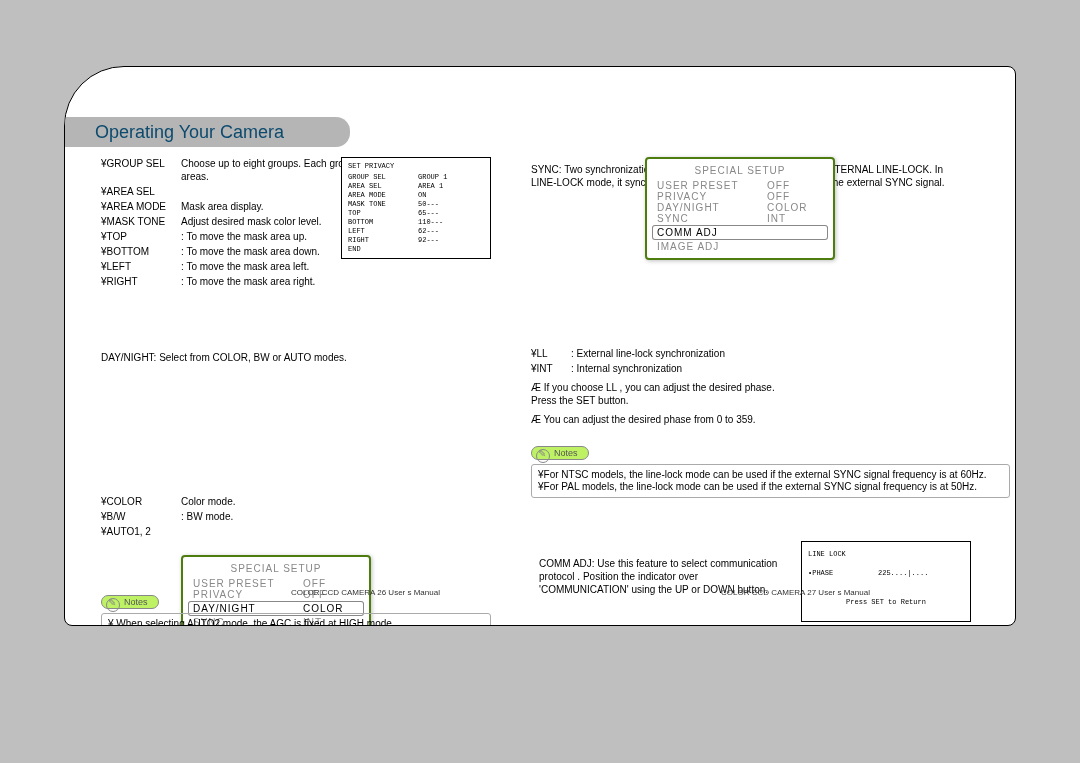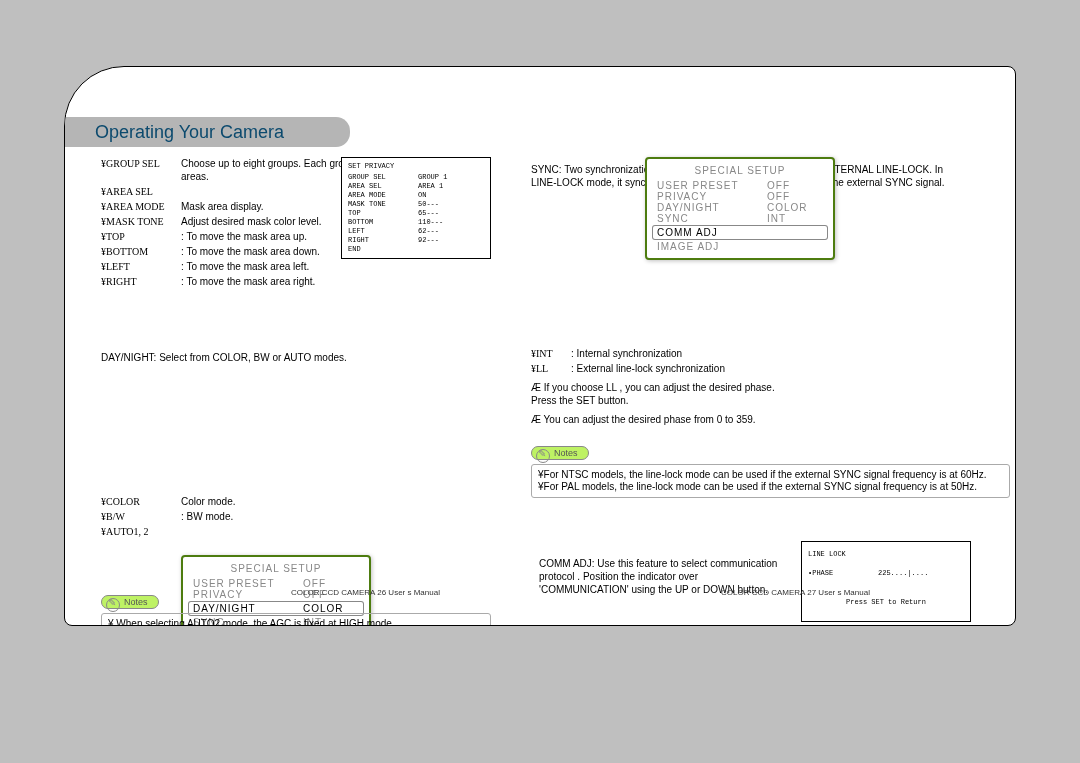--- a/index.html
+++ b/index.html
@@ -37,21 +37,21 @@
     padding-left: 30px;
     color: #0c4a6e;
     font-size: 18px;
     font-weight: normal;
   }
   .content { position:absolute; top: 90px; left: 36px; right: 0; bottom: 20px; }
   .col { position:absolute; top:0; width: 400px; }
   .col.left { left: 0; }
   .col.right { left: 430px; width: 470px; }
   .row { display:flex; line-height: 13px; margin: 0 0 2px 0; }
-  .row .lbl { flex: 0 0 80px; font-family: Liberation Serif, serif; }
+  .row .lbl { flex: 0 0 80px; }
   .row .txt { flex: 1 1 auto; }
   .para { margin: 6px 0 4px 0; line-height: 13px; }
 
   .menu-box {
     border: 2px solid #4d7c0f;
     border-radius: 4px;
     box-shadow: 1px 1px 4px rgba(0,0,0,.25);
     padding: 6px 10px 6px 10px;
     font-family: Arial, Helvetica, sans-serif;
     font-size: 10px;
@@ -287,26 +287,26 @@
                     <span class="mk">IMAGE ADJ</span>
                     <span class="mv"></span>
                   </div>
                 </div>
             </div>
           </div>
         </div>
 
         <div class="rightb2">
           <div class="row" style="width:260px">
+              <span class="lbl" style="flex-basis:40px">¥LL</span>
+              <span class="txt">: External line-lock synchronization</span>
+            </div>
+          <div class="row" style="width:260px">
               <span class="lbl" style="flex-basis:40px">¥INT</span>
               <span class="txt">: Internal synchronization</span>
-            </div>
-          <div class="row" style="width:260px">
-              <span class="lbl" style="flex-basis:40px">¥LL</span>
-              <span class="txt">: External line-lock synchronization</span>
             </div>
           <div class="para" style="width:260px">Æ If you choose  LL , you can adjust the desired phase. Press the SET button.</div>
           <div class="para" style="width:260px">Æ You can adjust the desired phase from 0 to 359.</div>
           <div class="tiny2">
             <div class="tiny-menu" style="width:170px;padding:8px 6px 14px 6px">
               <div class="ttitle">LINE LOCK</div>
               <div style="height:8px"></div>
               <div id="tiny2rows">
                   <div class="trow">
                     <span class="tk">•PHASE</span>

